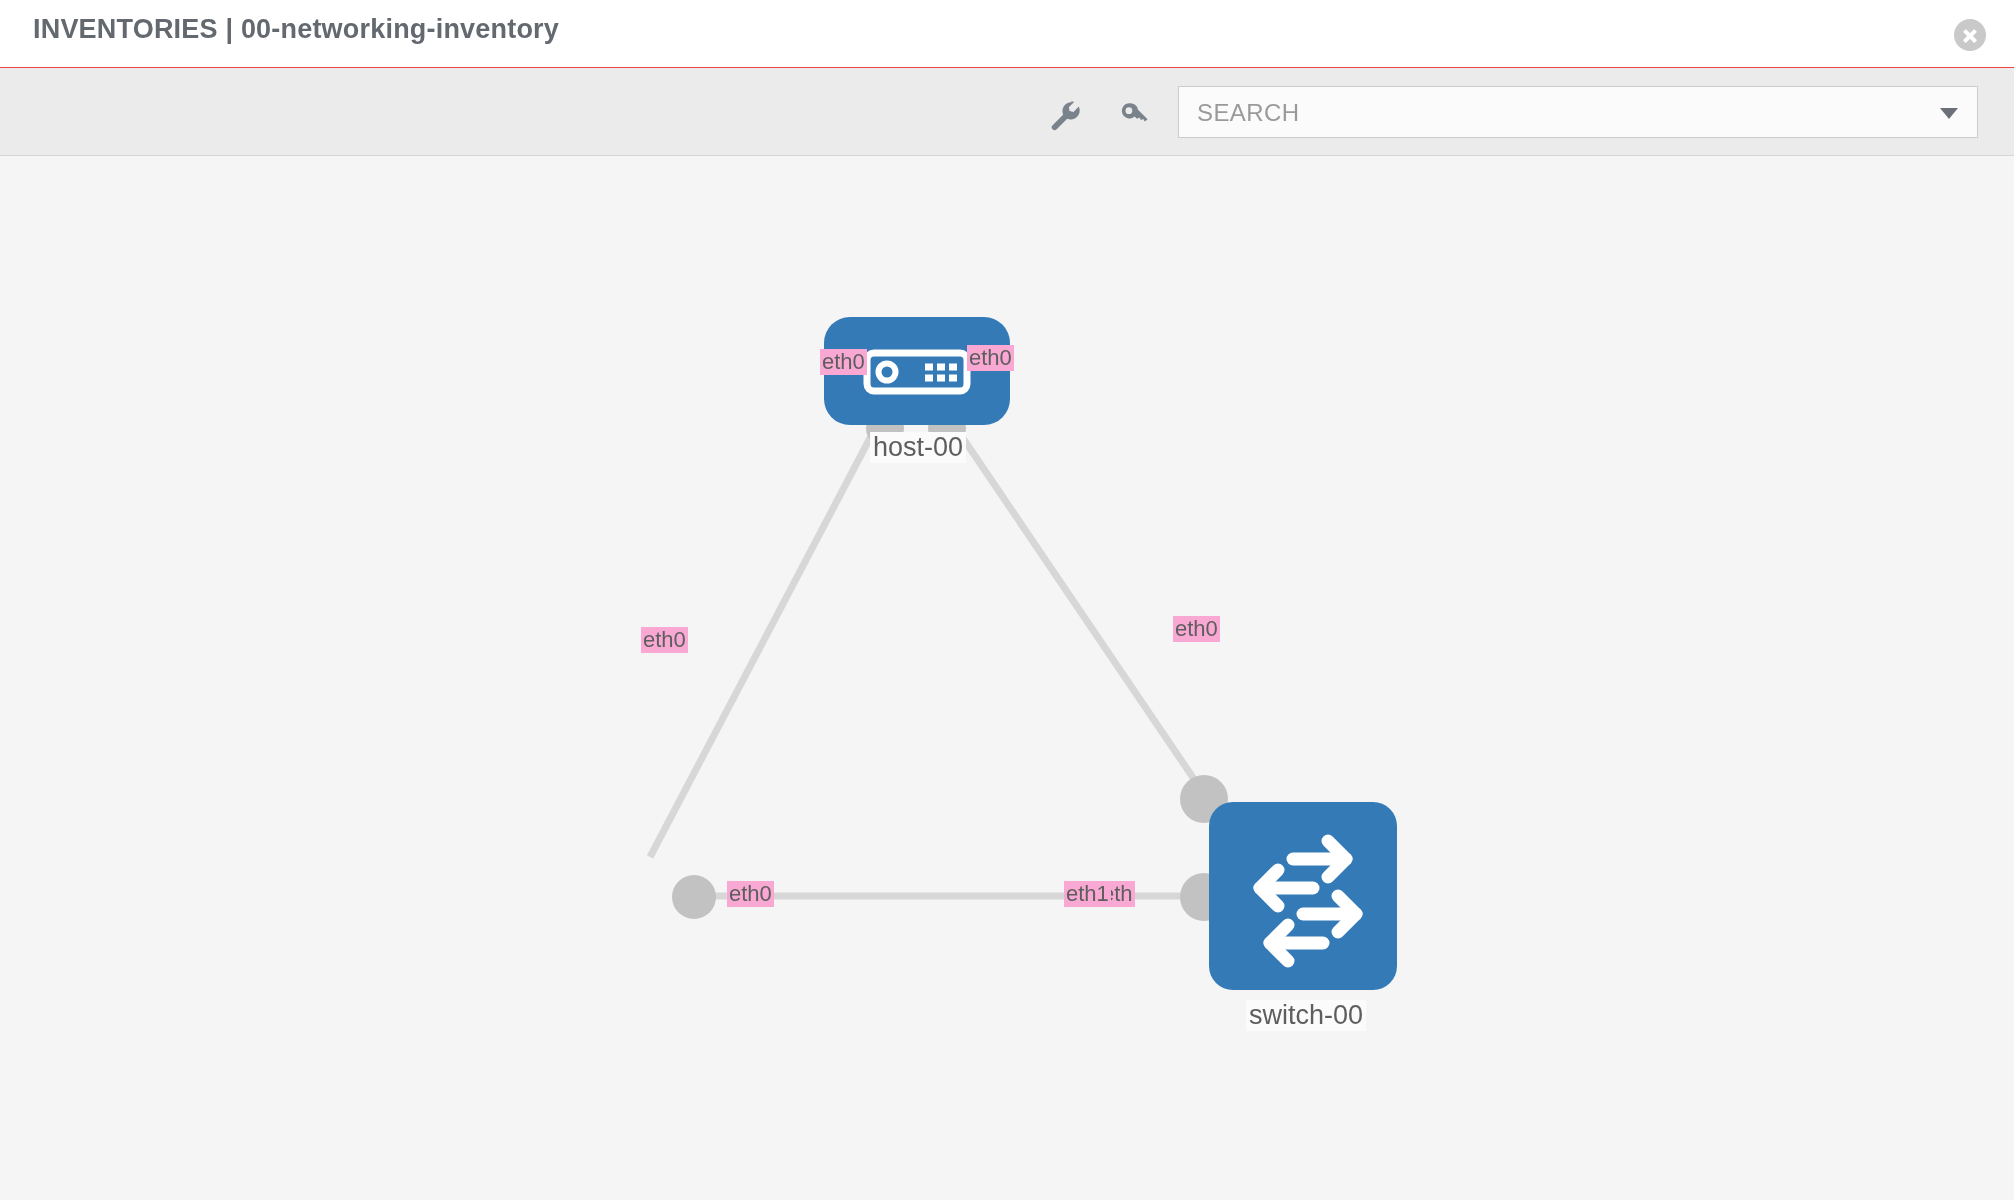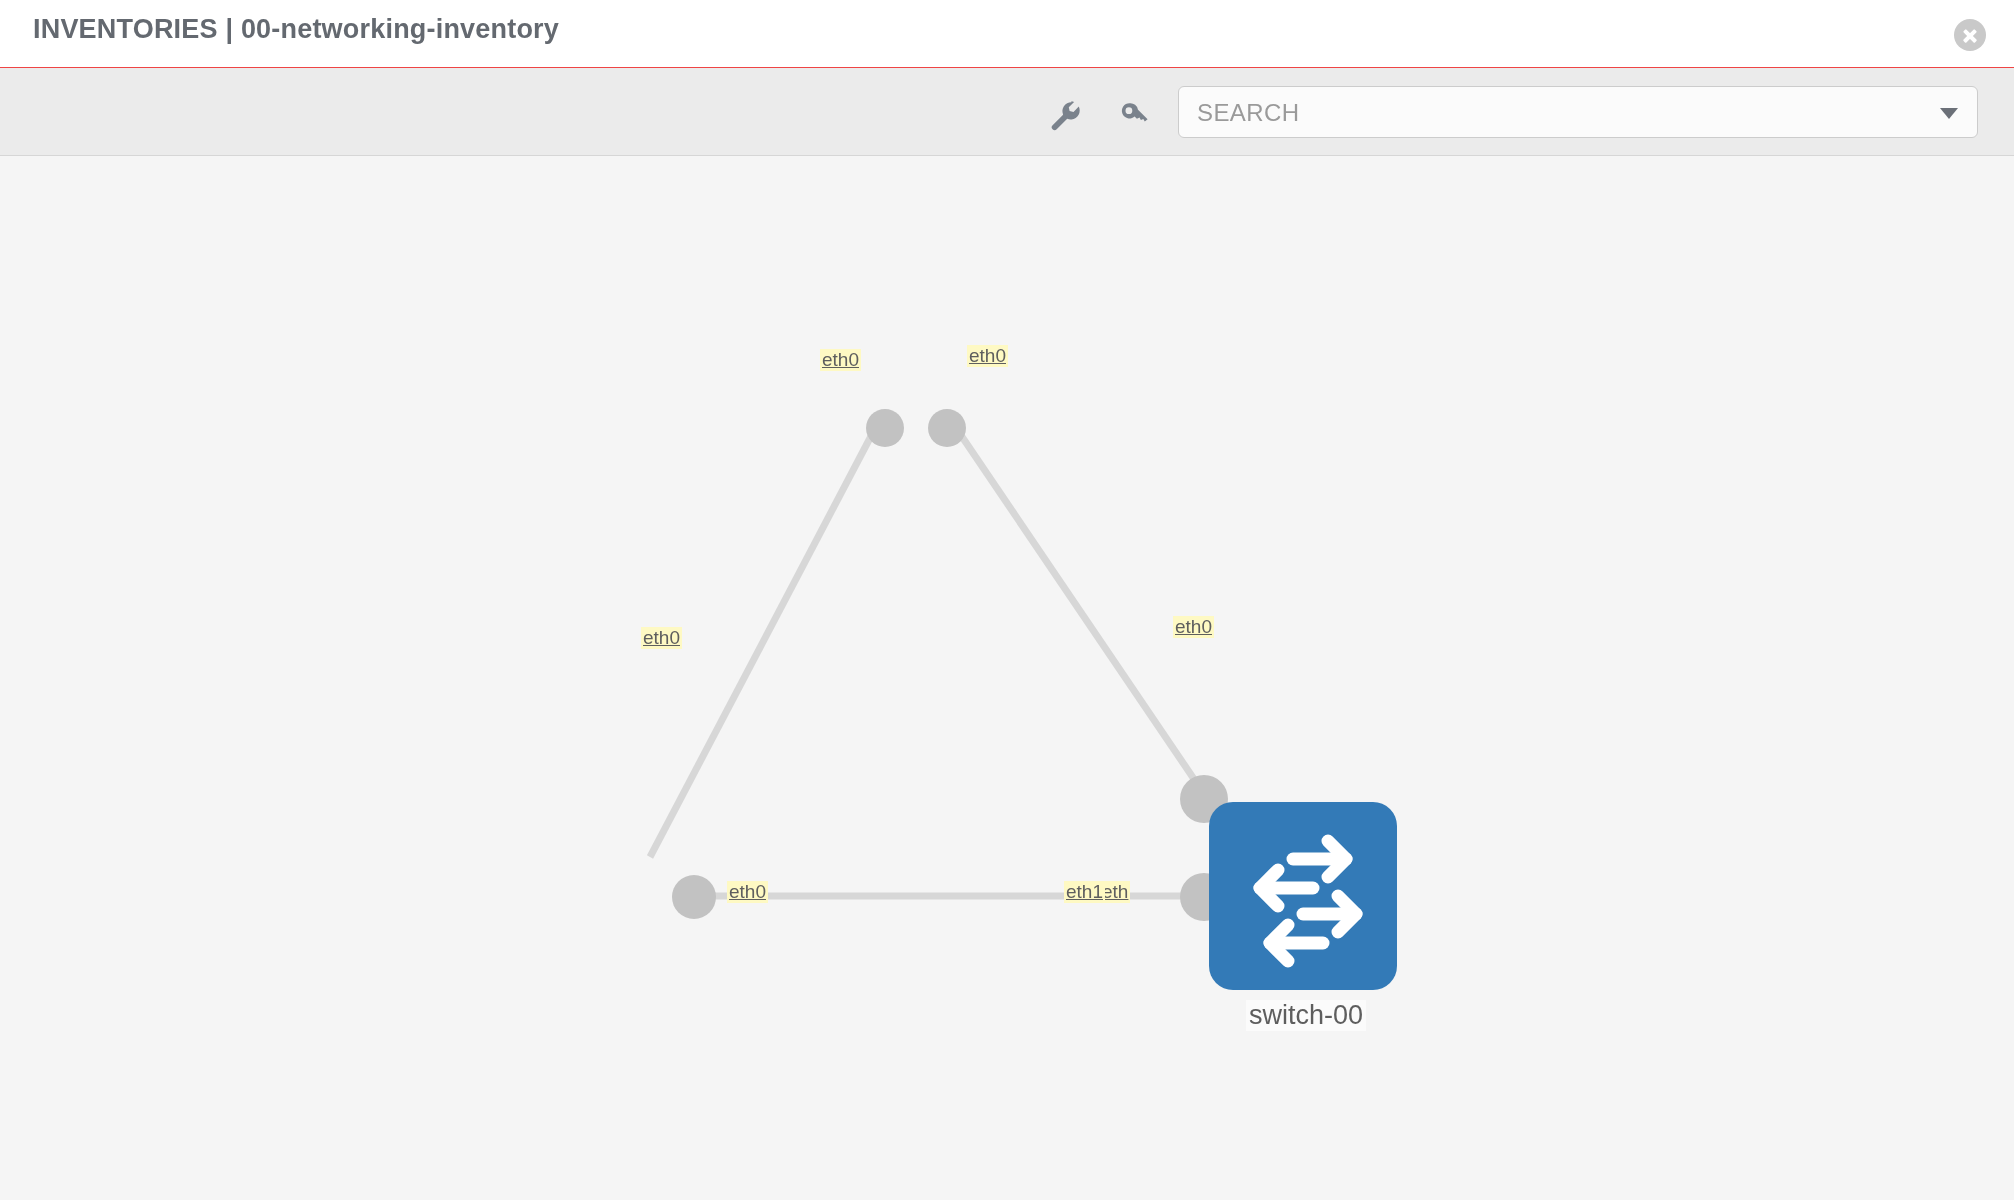--- a/index.html
+++ b/index.html
@@ -99,21 +99,21 @@
   .tool-icon.wrench { left: 1048px; }
   .tool-icon.key    { left: 1116px; }
   .tool-icon svg { display: block; width: 36px; height: 36px; }
 
   .search-box {
     position: absolute;
     left: 1178px; top: 18px;
     width: 800px; height: 52px;
     background: #fbfbfb;
     border: 1px solid #cccccc;
-    border-radius: 6px;
+    border-radius: 0;
   }
   .search-box .label {
     position: absolute;
     left: 18px; top: 12px;
     font-size: 24px;
     color: #9a9a9a;
     letter-spacing: 0.4px;
   }
   .search-box .caret { right: 19px; top: 21px; }
 
@@ -175,26 +175,25 @@
   
   .port {
     position: absolute;
     background: #c2c2c2;
     border-radius: 50%;
   }
 
   
   .edge-label {
     position: absolute;
-    font-size: 19px;
+    font-size: 22px;
     color: #5e5e5e;
-    background: #fef9c3;
+    background: #f9a8d4;
     white-space: nowrap;
     padding: 0 2px;
-    text-decoration: underline;
   }
 
   
   .zoom-panel {
     position: absolute;
     left: 1620px; top: 1080px;
     width: 394px; height: 120px;
     background: #ffffff;
     border: 1px solid #b9b9b9;
     border-right: none;
@@ -290,20 +289,34 @@
 
       <line x1="683" y1="739" x2="1209" y2="739" stroke="#d7d7d7" stroke-width="7"></line>
     </svg>
 
     <div class="port" style="left:672px; top:718px; width:44px; height:44px;"></div>
     <div class="port" style="left:1180px; top:618px; width:48px; height:48px;"></div>
     <div class="port" style="left:1180px; top:716px; width:48px; height:48px;"></div>
     <div class="port" style="left:866px; top:252px; width:38px; height:38px;"></div>
     <div class="port" style="left:928px; top:252px; width:38px; height:38px;"></div>
 
+    <div class="node" id="node-host">
+      <div class="node-shape"></div>
+      <svg class="node-icon" viewBox="0 0 186 108" xmlns="http://www.w3.org/2000/svg">
+        <rect x="43" y="36" width="100" height="38" rx="7" ry="7" fill="none" stroke="#ffffff" stroke-width="7"></rect>
+        <circle cx="63" cy="55" r="8.5" fill="none" stroke="#ffffff" stroke-width="6"></circle>
+        <rect x="101" y="46.5" width="8" height="7" fill="#ffffff"></rect>
+        <rect x="113" y="46.5" width="8" height="7" fill="#ffffff"></rect>
+        <rect x="125" y="46.5" width="8" height="7" fill="#ffffff"></rect>
+        <rect x="101" y="57.5" width="8" height="7" fill="#ffffff"></rect>
+        <rect x="113" y="57.5" width="8" height="7" fill="#ffffff"></rect>
+        <rect x="125" y="57.5" width="8" height="7" fill="#ffffff"></rect>
+      </svg>
+      <div class="node-label">host-00</div>
+    </div>
 
 
     <div class="node" id="node-switch">
       <div class="node-shape"></div>
       <svg class="node-icon" viewBox="0 0 188 188" xmlns="http://www.w3.org/2000/svg">
         <g fill="none" stroke="#ffffff" stroke-width="13" stroke-linecap="round" stroke-linejoin="round">
 
           <line x1="84" y1="57" x2="137" y2="57"></line>
           <polyline points="119,39 137,57 119,75"></polyline>
 

